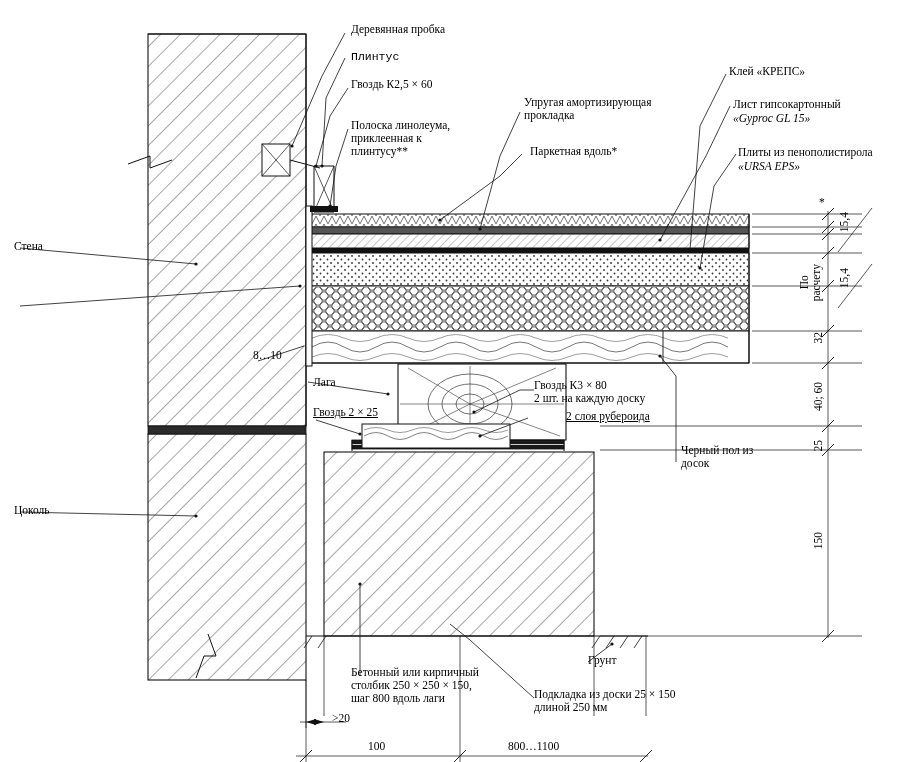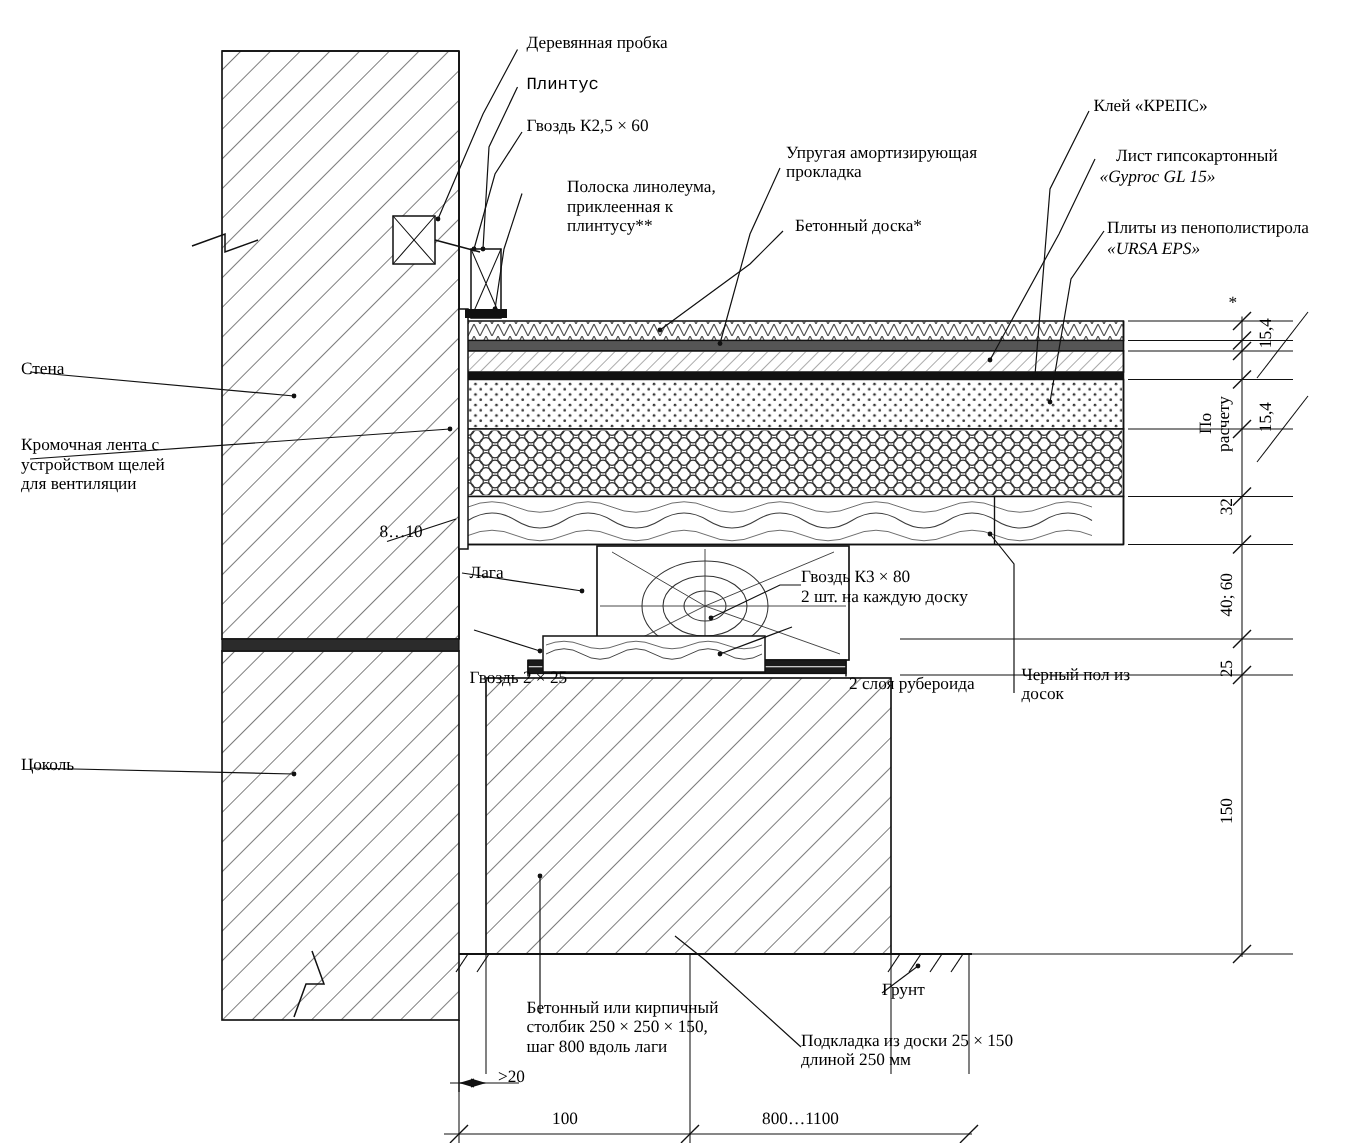--- a/index.html
+++ b/index.html
@@ -3,21 +3,21 @@
 <meta charset="utf-8">
 <style>
   html,body{margin:0;padding:0;background:#ffffff;}
   body{width:910px;height:762px;position:relative;font-family:"Liberation Serif",serif;color:#000;}
   #stage{position:absolute;left:0;top:16px;width:910px;height:762px;overflow:hidden;}
   .lbl{position:absolute;font-family:"Liberation Serif",serif;font-size:11.5px;line-height:13px;color:#000;white-space:pre;}
   .lbl.it{font-style:italic;}
   .vert{position:absolute;font-size:11.5px;font-family:"Liberation Serif",serif;white-space:pre;line-height:12px;
         writing-mode:vertical-rl;transform:rotate(180deg);}
   svg{position:absolute;left:0;top:0;}
-  .ul{margin-top:40px;}
+  .ul{text-decoration:underline;}
 </style>
 </head>
 <body>
 
 <div id="stage">
 
 <svg width="910" height="762" viewBox="0 0 910 762">
   <defs>
     <pattern id="diagHatch" width="9" height="9" patternUnits="userSpaceOnUse" patternTransform="rotate(45)">
       <line x1="0" y1="0" x2="0" y2="9" stroke="#222" stroke-width="0.8"></line>
@@ -264,38 +264,35 @@
     </g>
 
     <path d="M306 706 L316 703 L316 709 Z" fill="#111" stroke="none"></path>
     <path d="M324 706 L314 703 L314 709 Z" fill="#111" stroke="none"></path>
   </g>
 </svg>
 
 <div class="lbl" style="left:351px;top:7px;">Деревянная пробка</div>
 <div class="lbl" style="left:351px;top:34px;font-family:Liberation Mono, monospace;">Плинтус</div>
 <div class="lbl" style="left:351px;top:62px;">Гвоздь К2,5 × 60</div>
-<div class="lbl" style="left:351px;top:103px;margin-left:27px;">Полоска линолеума,
+<div class="lbl" style="left:351px;top:103px;">Полоска линолеума,
 приклеенная к
 плинтусу**</div>
 
 <div class="lbl" style="left:524px;top:80px;">Упругая амортизирующая
 прокладка</div>
-<div class="lbl" style="left:530px;top:129px;">Бетонный доска*</div>
+<div class="lbl" style="left:530px;top:129px;">Паркетная вдоль*</div>
 
 <div class="lbl" style="left:729px;top:49px;">Клей «КРЕПС»</div>
-<div class="lbl" style="left:733px;top:82px;margin-left:11px;">Лист гипсокартонный</div>
+<div class="lbl" style="left:733px;top:82px;">Лист гипсокартонный</div>
 <div class="lbl it" style="left:733px;top:96px;">«Gyproc GL 15»</div>
 <div class="lbl" style="left:738px;top:130px;">Плиты из пенополистирола</div>
 <div class="lbl it" style="left:738px;top:144px;">«URSA EPS»</div>
 
 <div class="lbl" style="left:14px;top:224px;text-align:center;">Стена</div>
-<div class="lbl" style="left:14px;top:275px;">Кромочная лента с
-устройством щелей
-для вентиляции</div>
 <div class="lbl" style="left:14px;top:488px;">Цоколь</div>
 
 <div class="lbl" style="left:253px;top:333px;">8…10</div>
 <div class="lbl" style="left:313px;top:360px;">Лага</div>
 <div class="lbl ul" style="left:313px;top:390px;">Гвоздь 2 × 25</div>
 
 <div class="lbl" style="left:534px;top:363px;">Гвоздь К3 × 80
 2 шт. на каждую доску</div>
 <div class="lbl ul" style="left:566px;top:394px;">2 слоя рубероида</div>
 

